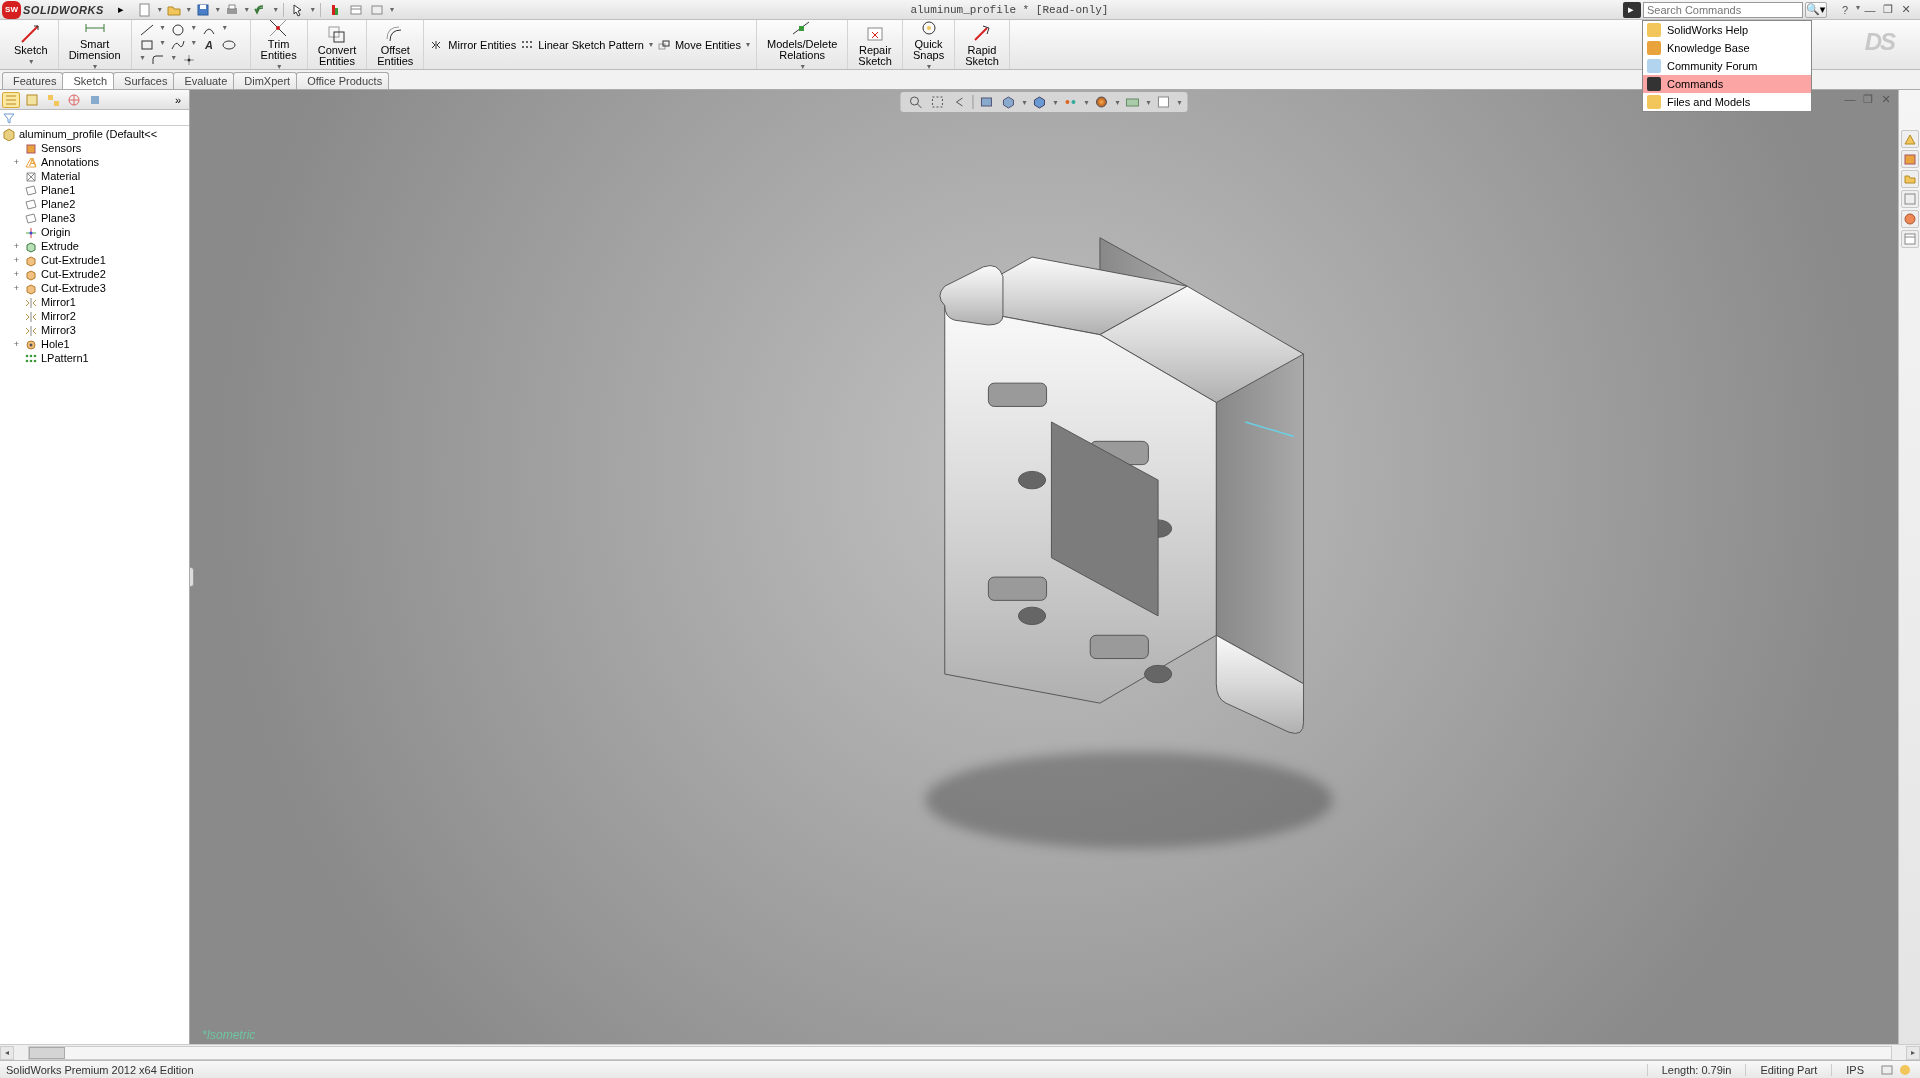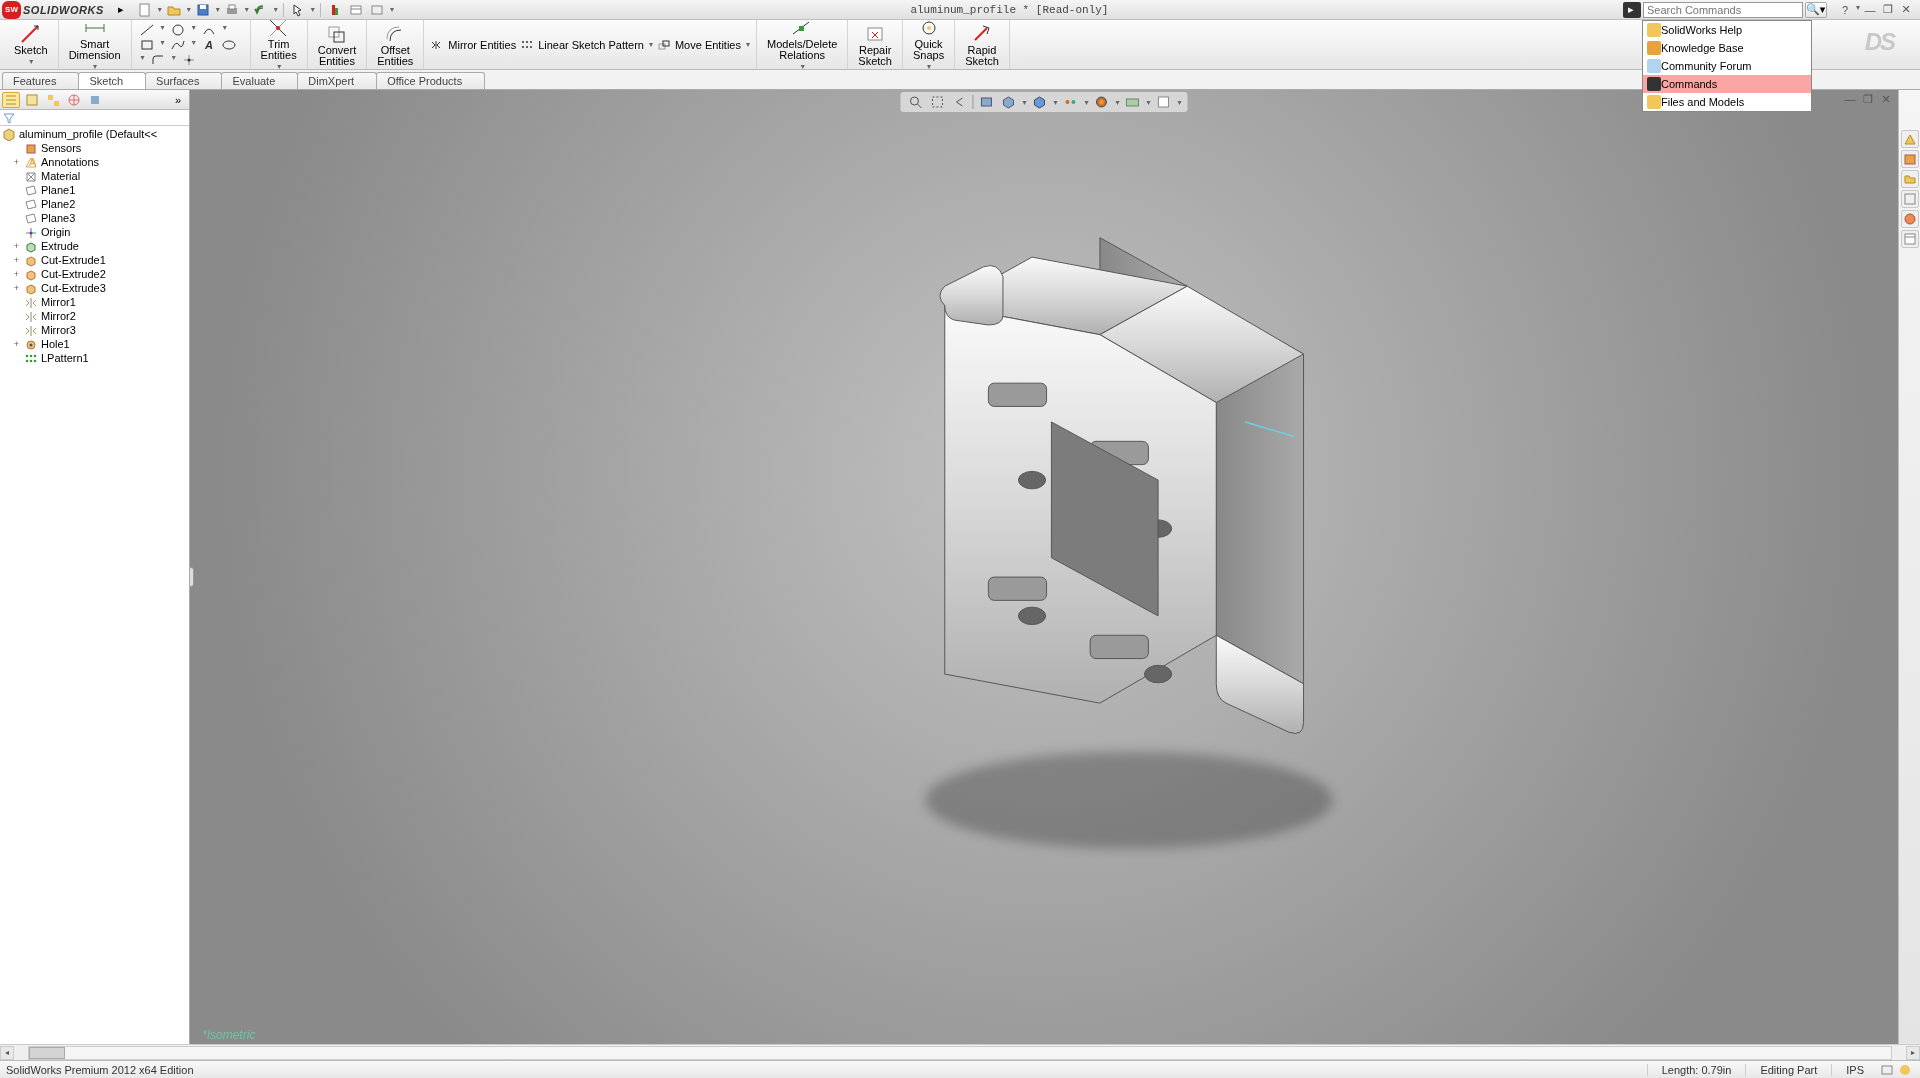--- a/index.html
+++ b/index.html
@@ -15,39 +15,39 @@
 .title-center { flex: 1; text-align: center; color: #444; font-family: Liberation Mono, monospace; }
 .search-area { display: flex; align-items: center; gap: 2px; padding: 0 4px; }
 .search-ico { width: 18px; height: 16px; background: #333; border-radius: 2px; display:flex; align-items:center; justify-content:center; }
 .search-input { width: 160px; height: 16px; border: 1px solid #999; padding: 0 3px; font-size: 11px; color: #777; }
 .search-btn { width: 22px; height: 16px; border: 1px solid #aaa; background: linear-gradient(#fff,#e4e4e4); border-radius: 2px; }
 .win-btns { display: flex; gap: 2px; padding: 0 6px; }
 .win-btn { width: 16px; height: 14px; display:flex; align-items:center; justify-content:center; color:#555; }
 
 
 .search-dropdown { position: absolute; top: 20px; right: 108px; width: 170px; background: #fff; border: 1px solid #888; z-index: 50; }
-.sd-item { display: flex; align-items: center; padding: 2px 4px; cursor: default; }
+.sd-item { display: flex; align-items: center; gap: 6px; padding: 2px 4px; cursor: default; }
 .sd-item.sel { background: #fca5a5; }
 .sd-ico { width: 14px; height: 14px; border-radius: 2px; }
 
 
 .ribbon { height: 50px; background: linear-gradient(#fcfcfc,#e6e6e6); border-bottom: 1px solid #bbb; display: flex; align-items: stretch; padding: 0 4px; }
 .rib-group { display: flex; flex-direction: column; align-items: center; justify-content: center; padding: 1px 4px; border-right: 1px solid #d4d4d4; }
 .rib-big { display: flex; flex-direction: column; align-items: center; gap: 0px; padding: 1px 6px; text-align: center; line-height: 11px; cursor: default; }
 .rib-ico { width: 24px; height: 22px; display:flex; align-items:center; justify-content:center; }
 .rib-small-col { display: flex; gap: 0px; }
 .rib-small-row { display: flex; align-items: center; gap: 4px; padding: 1px 2px; cursor: default; }
 .rib-small-ico { width: 14px; height: 14px; display:flex; align-items:center; justify-content:center; }
 .sketch-tools { display: flex; flex-wrap: wrap; width: 110px; height: 46px; align-content: center; gap: 2px 6px; padding: 0 4px; }
 .st { width: 14px; height: 13px; display:flex; align-items:center; justify-content:center; }
 .dropdown-arrow { font-size: 8px; color: #666; margin-left: 1px; }
 
 
 .tabbar { height: 20px; background: #f2f2f2; border-bottom: 1px solid #aaa; display: flex; align-items: flex-end; padding-left: 2px; }
-.tab { padding: 2px 22px 2px 10px; border: 1px solid #aaa; border-bottom: none; background: linear-gradient(#f8f8f8,#e8e8e8); margin-right: -1px; border-radius: 3px 3px 0 0; cursor: default; color: #444; text-align: center; }
+.tab { padding: 2px 6px 2px 10px; border: 1px solid #aaa; border-bottom: none; background: linear-gradient(#f8f8f8,#e8e8e8); margin-right: -1px; border-radius: 3px 3px 0 0; cursor: default; color: #444; text-align: center; }
 .tab.active { background: #fff; font-weight: normal; position: relative; z-index: 2; }
 
 
 .main { flex: 1; display: flex; position: relative; }
 .sidebar { width: 190px; background: #fff; border-right: 1px solid #aaa; display: flex; flex-direction: column; }
 .side-toolbar { height: 20px; background: linear-gradient(#fafafa,#e2e2e2); border-bottom: 1px solid #bbb; display: flex; align-items: center; gap: 3px; padding: 0 2px; }
 .side-tb-btn { width: 18px; height: 16px; border: 1px solid transparent; border-radius: 2px; display:flex; align-items:center; justify-content:center; }
 .side-filter { height: 16px; border-bottom: 1px solid #ccc; display: flex; align-items: center; padding: 0 3px; }
 .side-filter input { border: none; width: 100%; font-size: 11px; outline: none; }
 .tree { flex: 1; overflow: auto; padding: 1px 0; }

